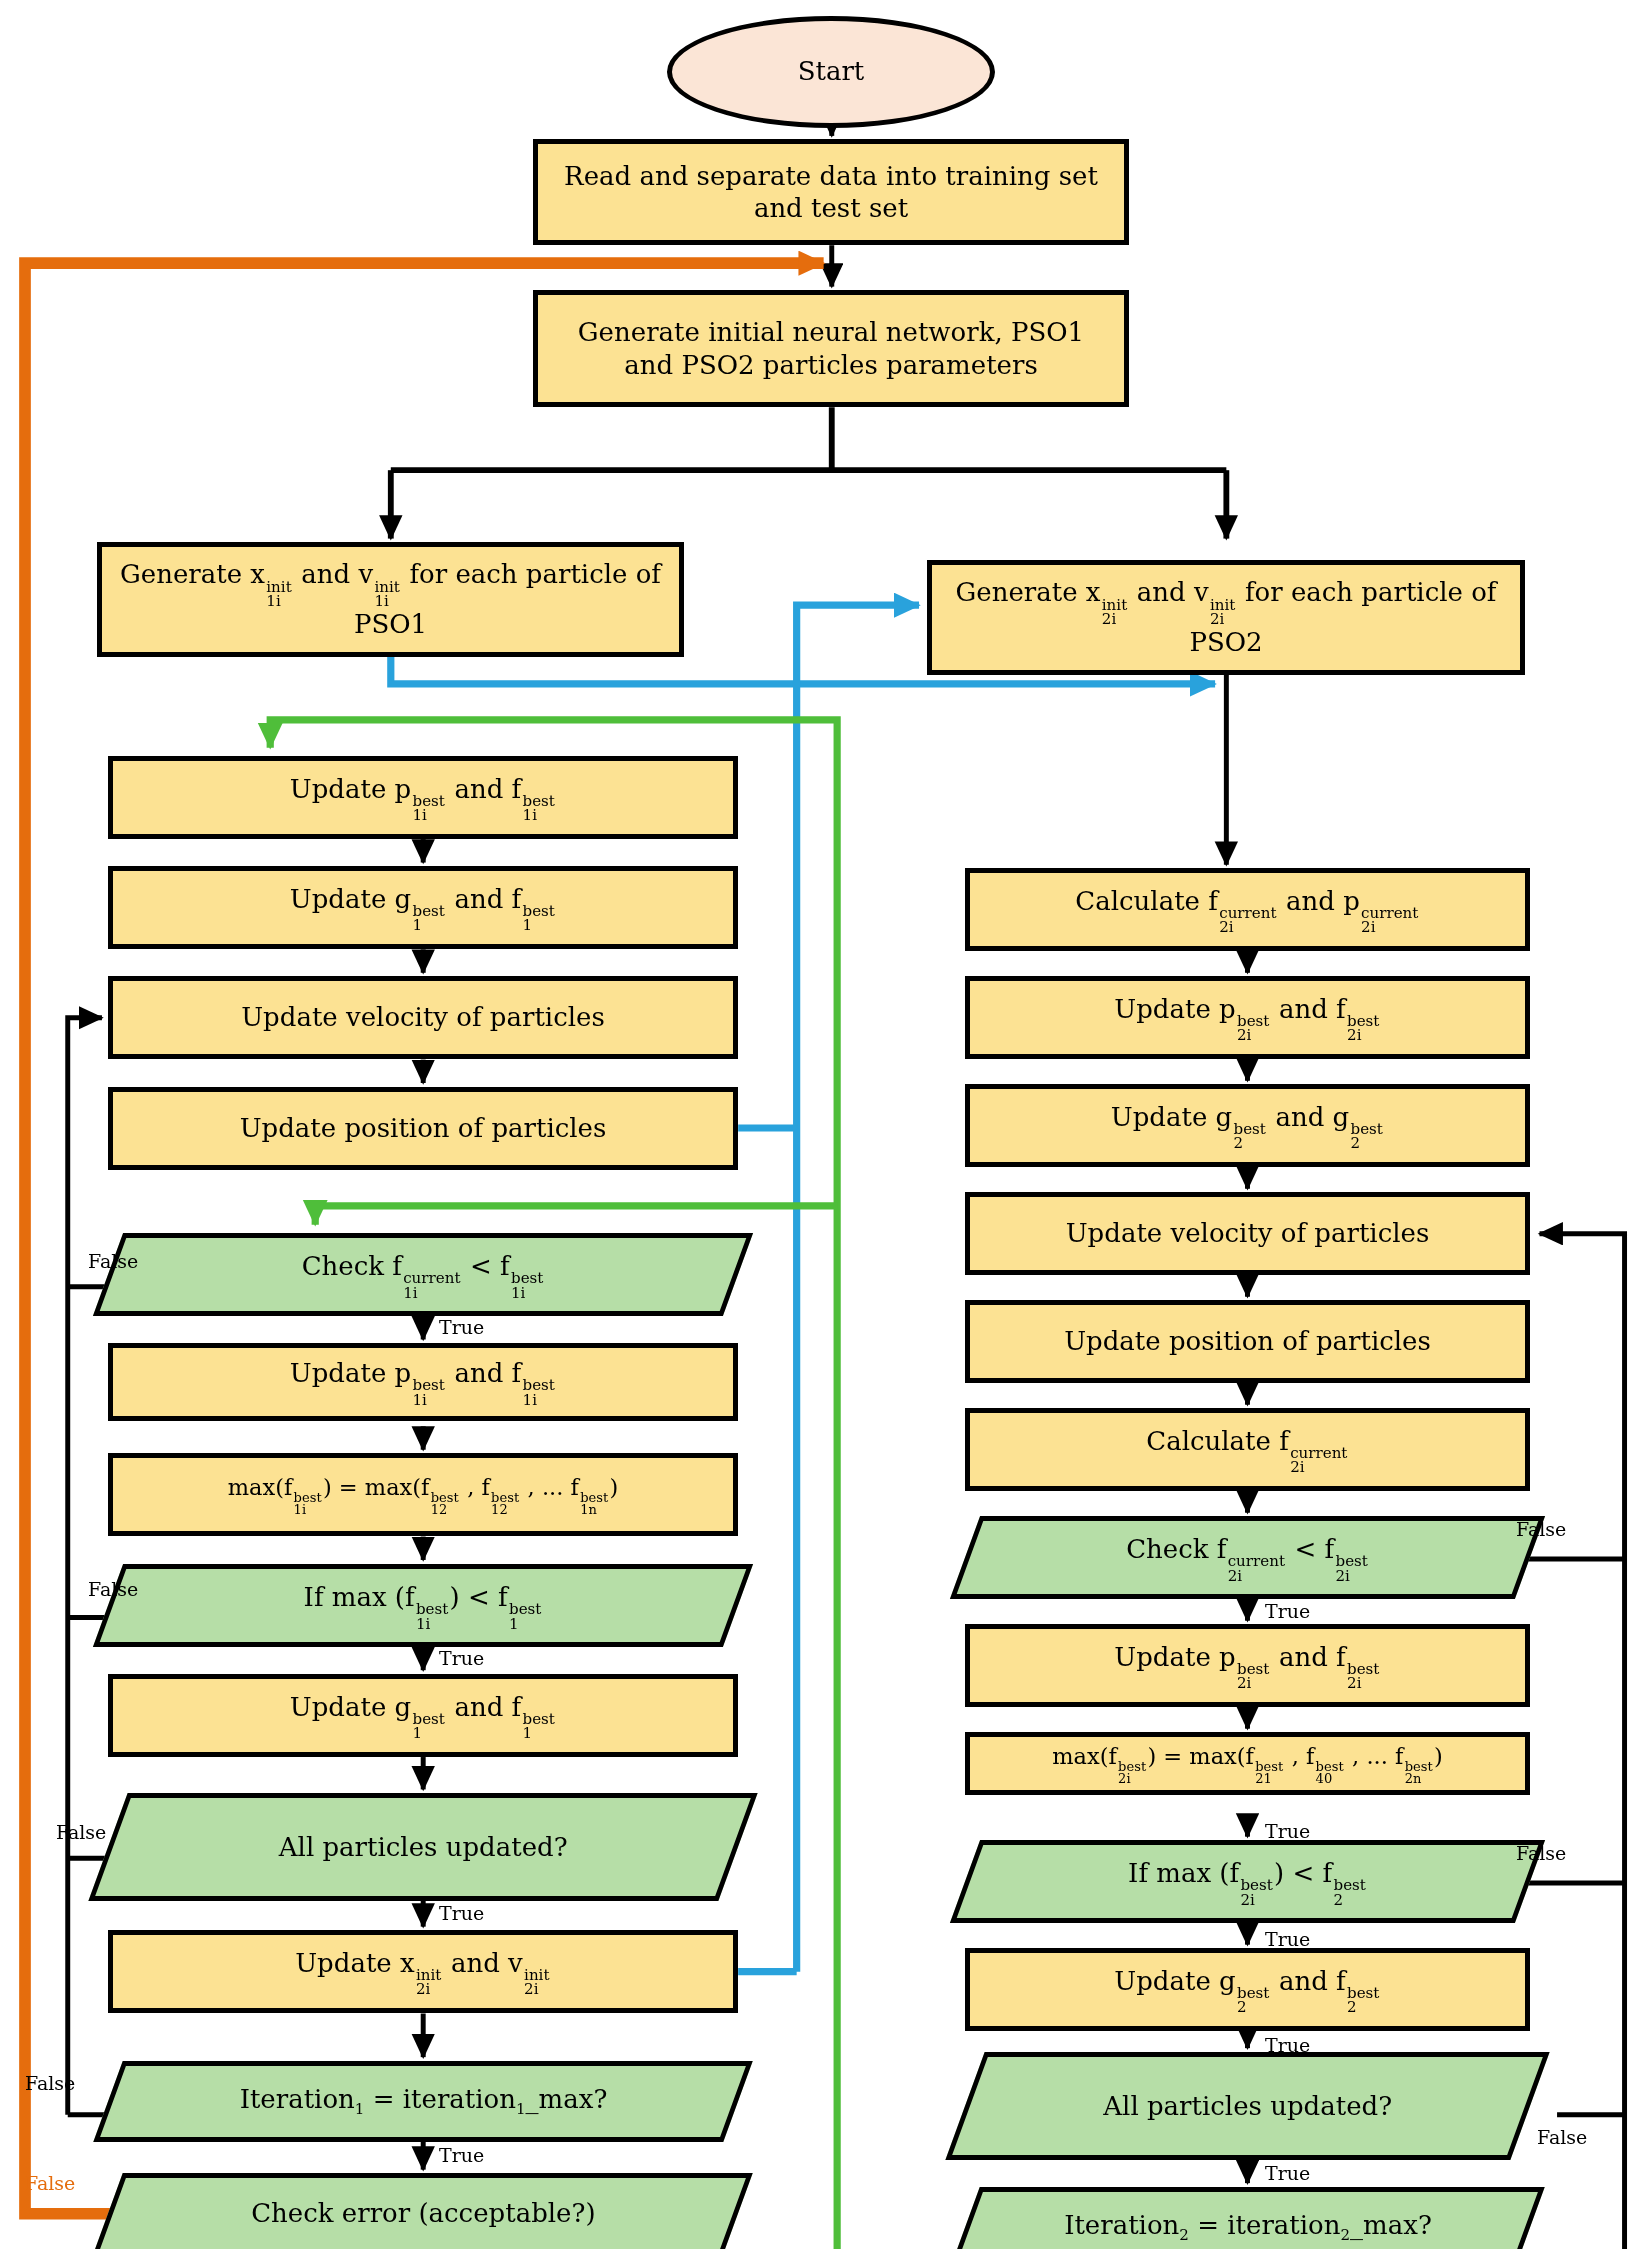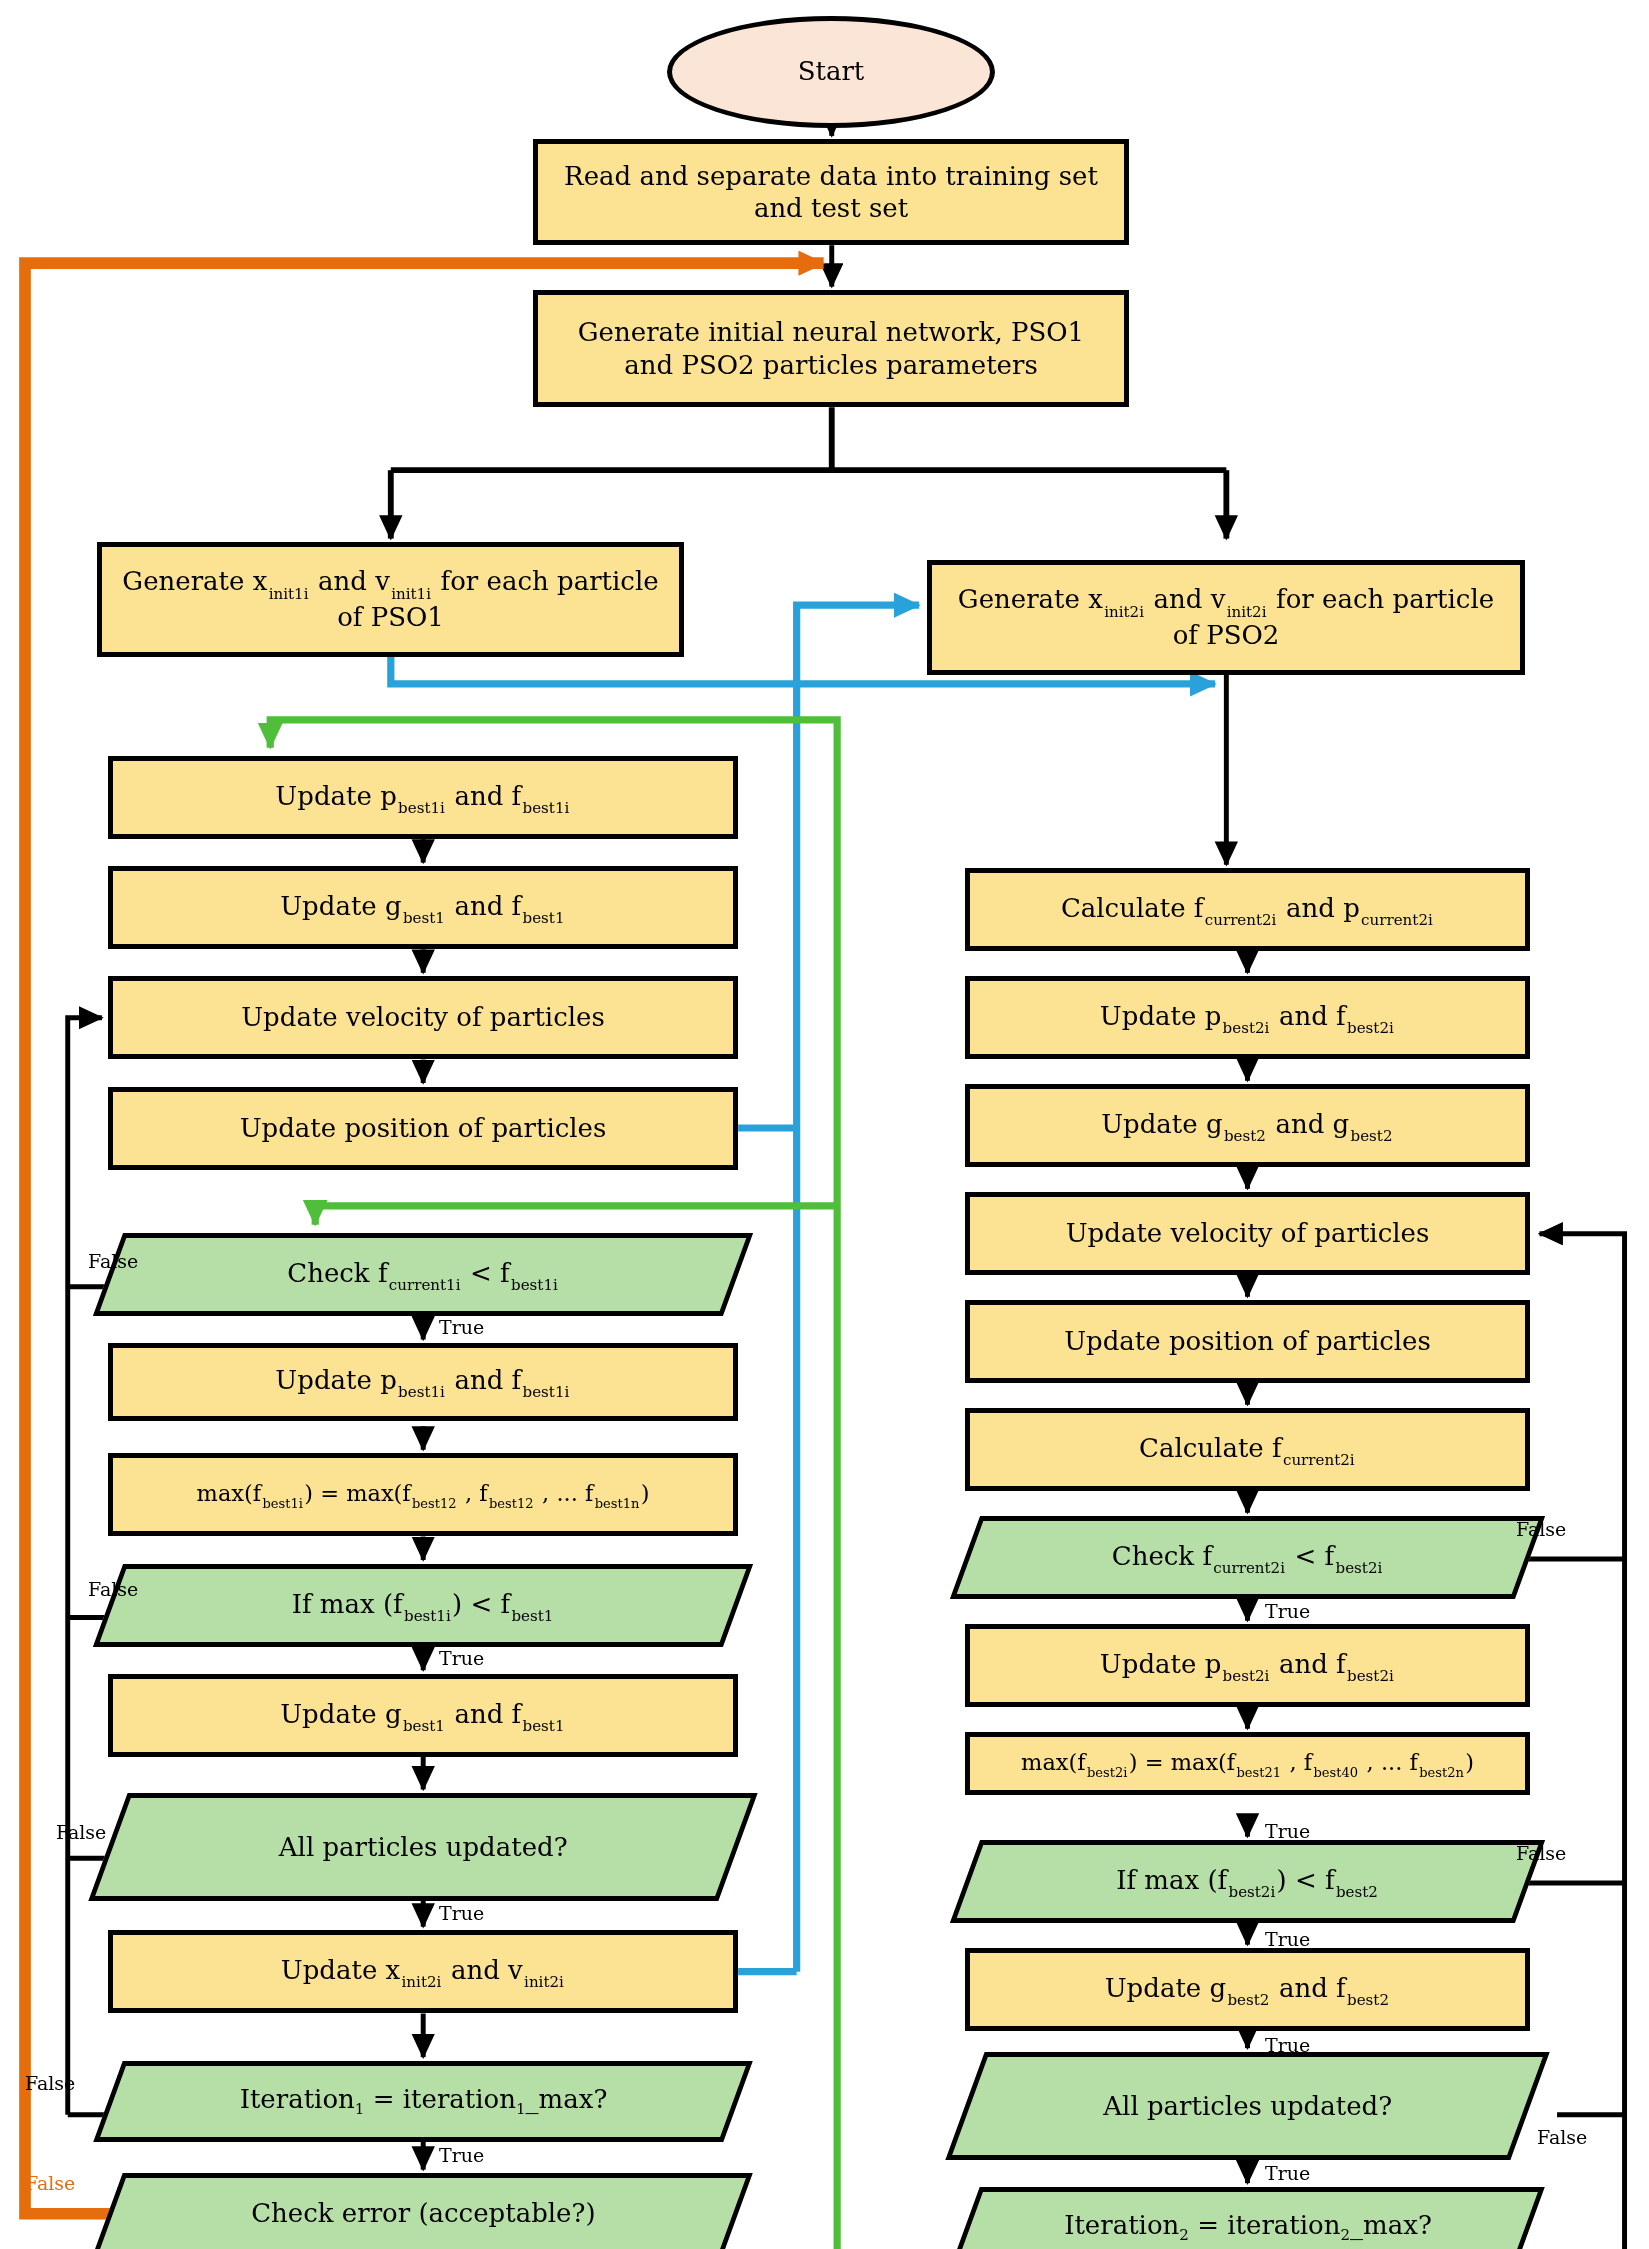--- a/index.html
+++ b/index.html
@@ -9,21 +9,21 @@
   .node{position:absolute;display:flex;align-items:center;justify-content:center;
         text-align:center;box-sizing:border-box;font-size:26px;line-height:1.25;padding:0 11.7px}
   .box{background:#FCE293;border:5px solid #000}
   .term{background:#FBE5D6;border:5.8px solid #000;border-radius:50%}
   .para{background:#B6DEA7;border:5px solid #000;transform:skewX(-20deg)}
   .para > .txt{transform:skewX(20deg);display:block;width:100%}
   .small{font-size:22.5px}
   .lbl{position:absolute;font-size:19px;line-height:1;white-space:nowrap}
   .lbl.orange{color:#E56D0D}
   
-  .st{display:inline-flex;flex-direction:row;align-items:flex-start;
+  .st{display:inline-flex;flex-direction:column;align-items:flex-start;
       font-size:0.58em;line-height:0.95;vertical-align:-0.55em;margin:0 1.3px}
   .st .tt{display:block}
   .st .bb{display:block}
   sup,sub{font-size:0.58em}
 </style>
 </head>
 <body>
 
 <div class="stage">
 

